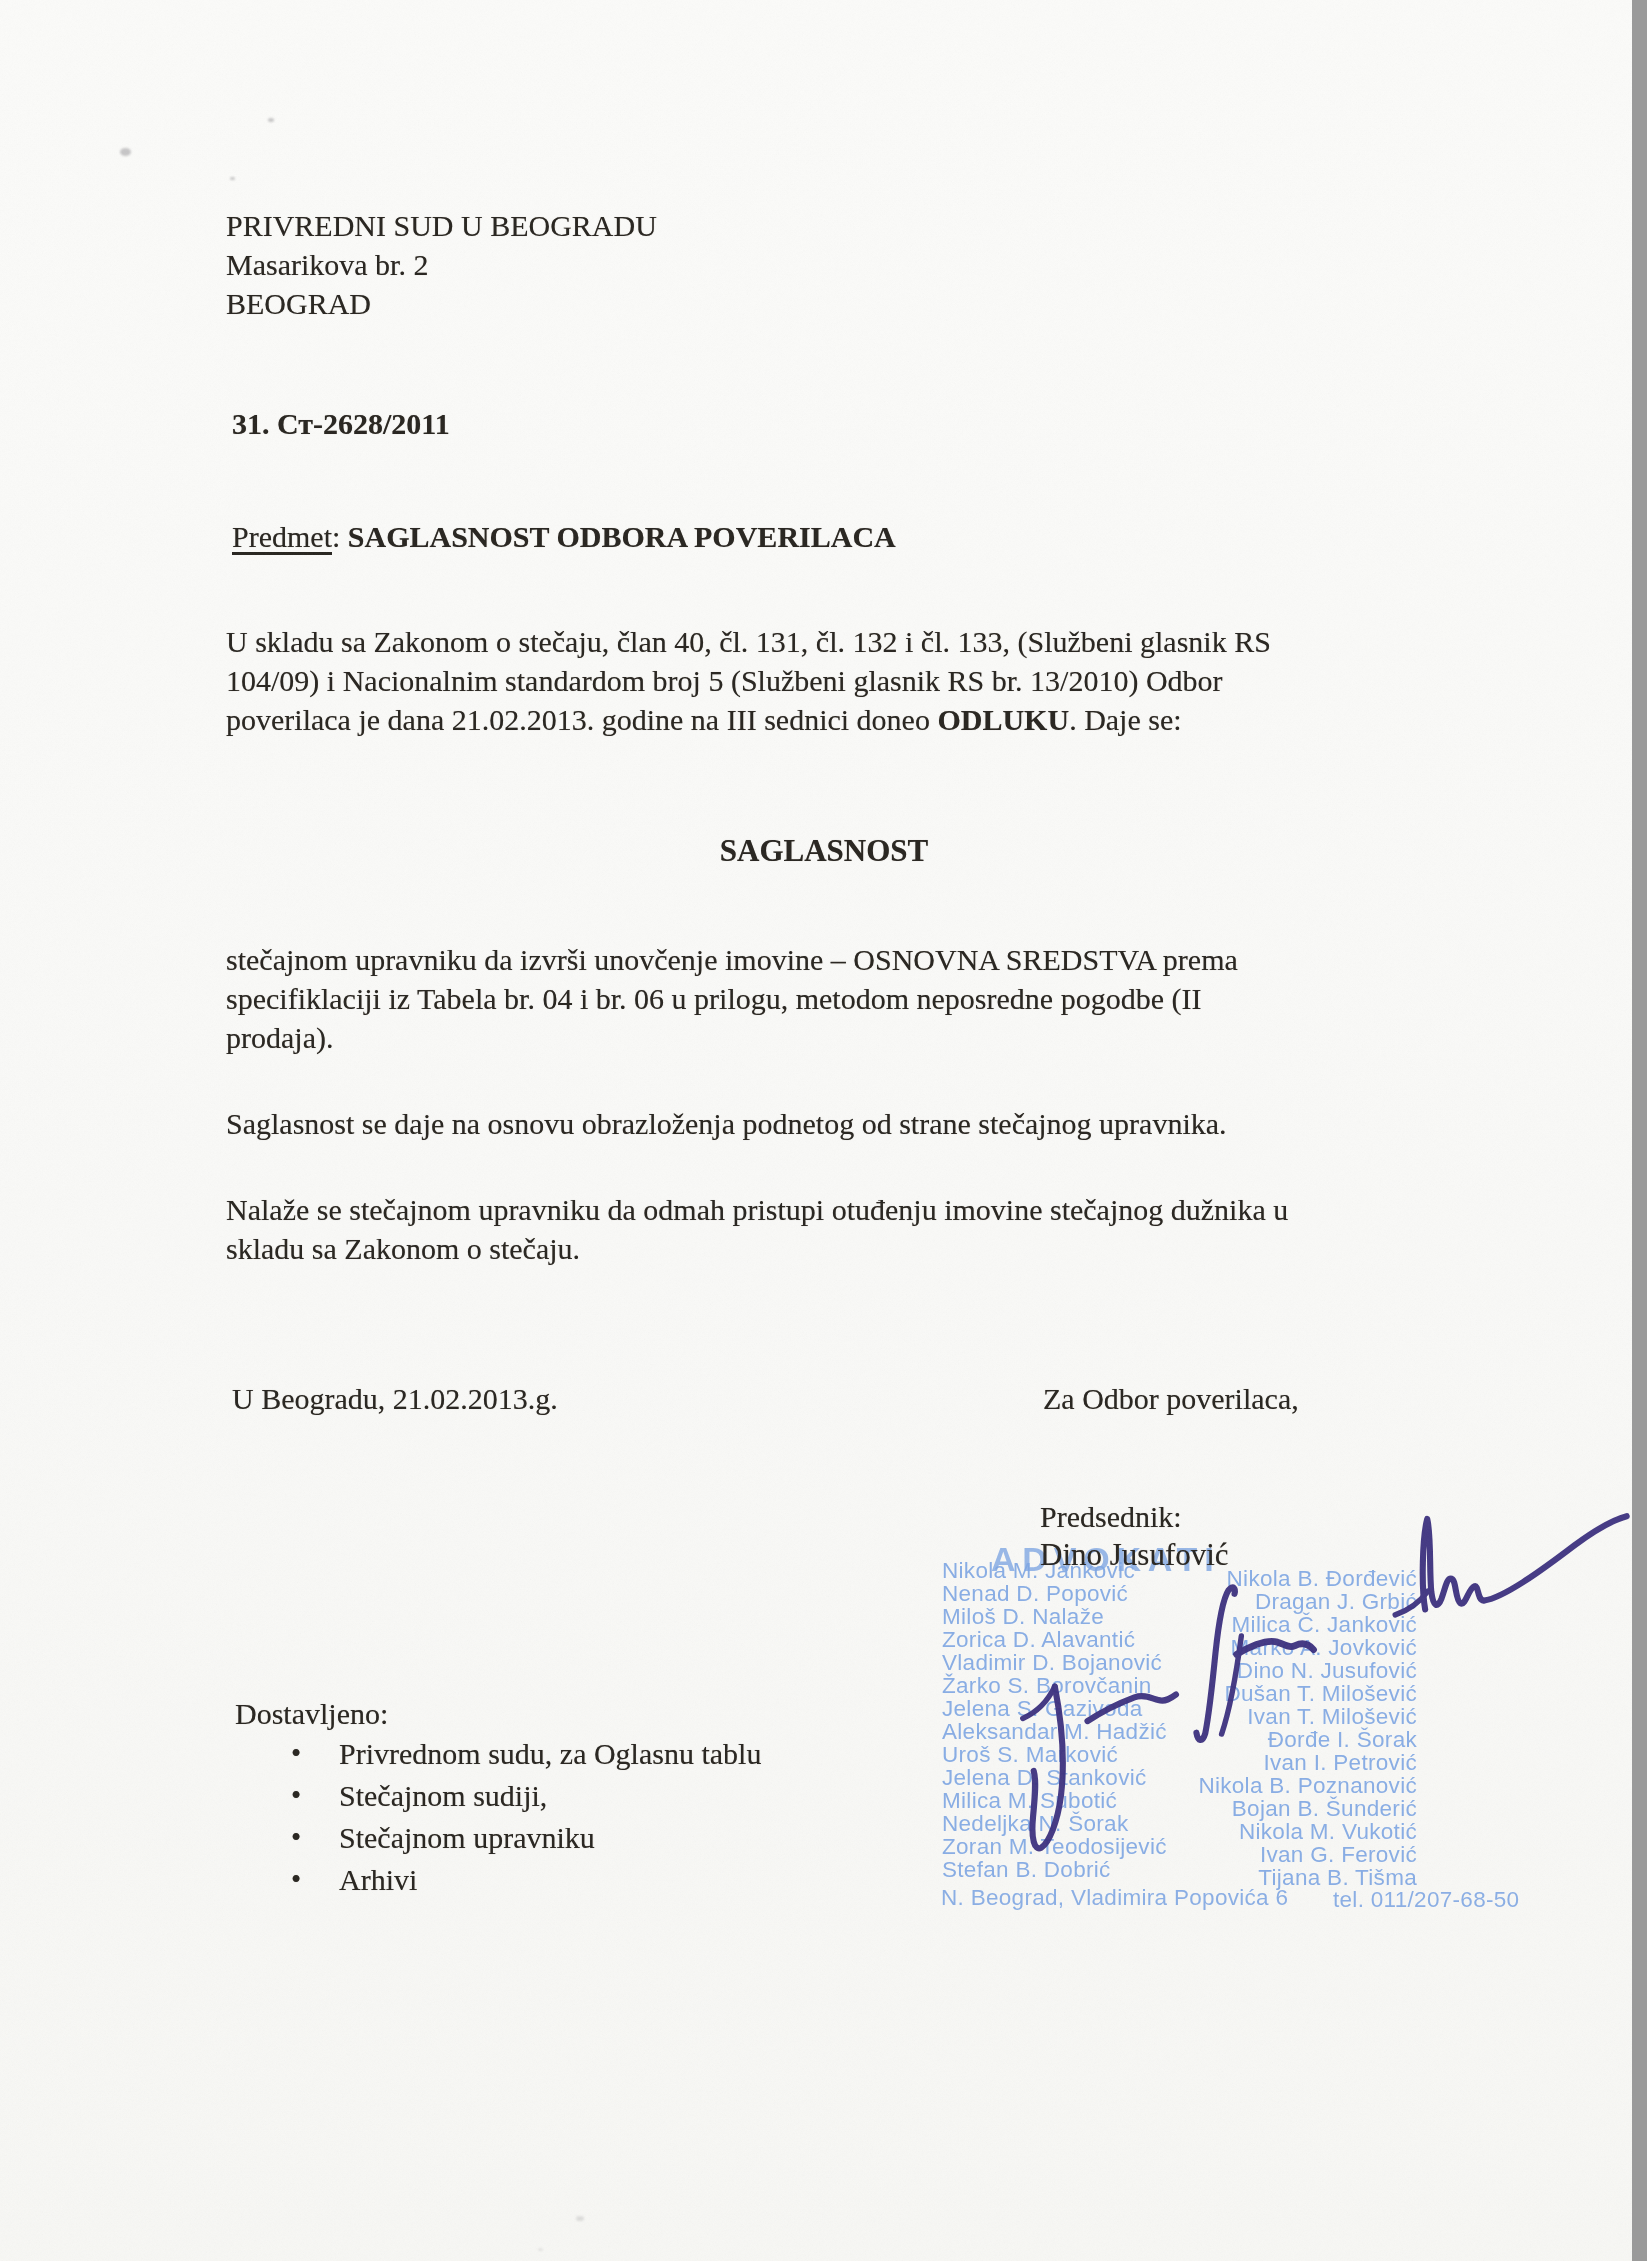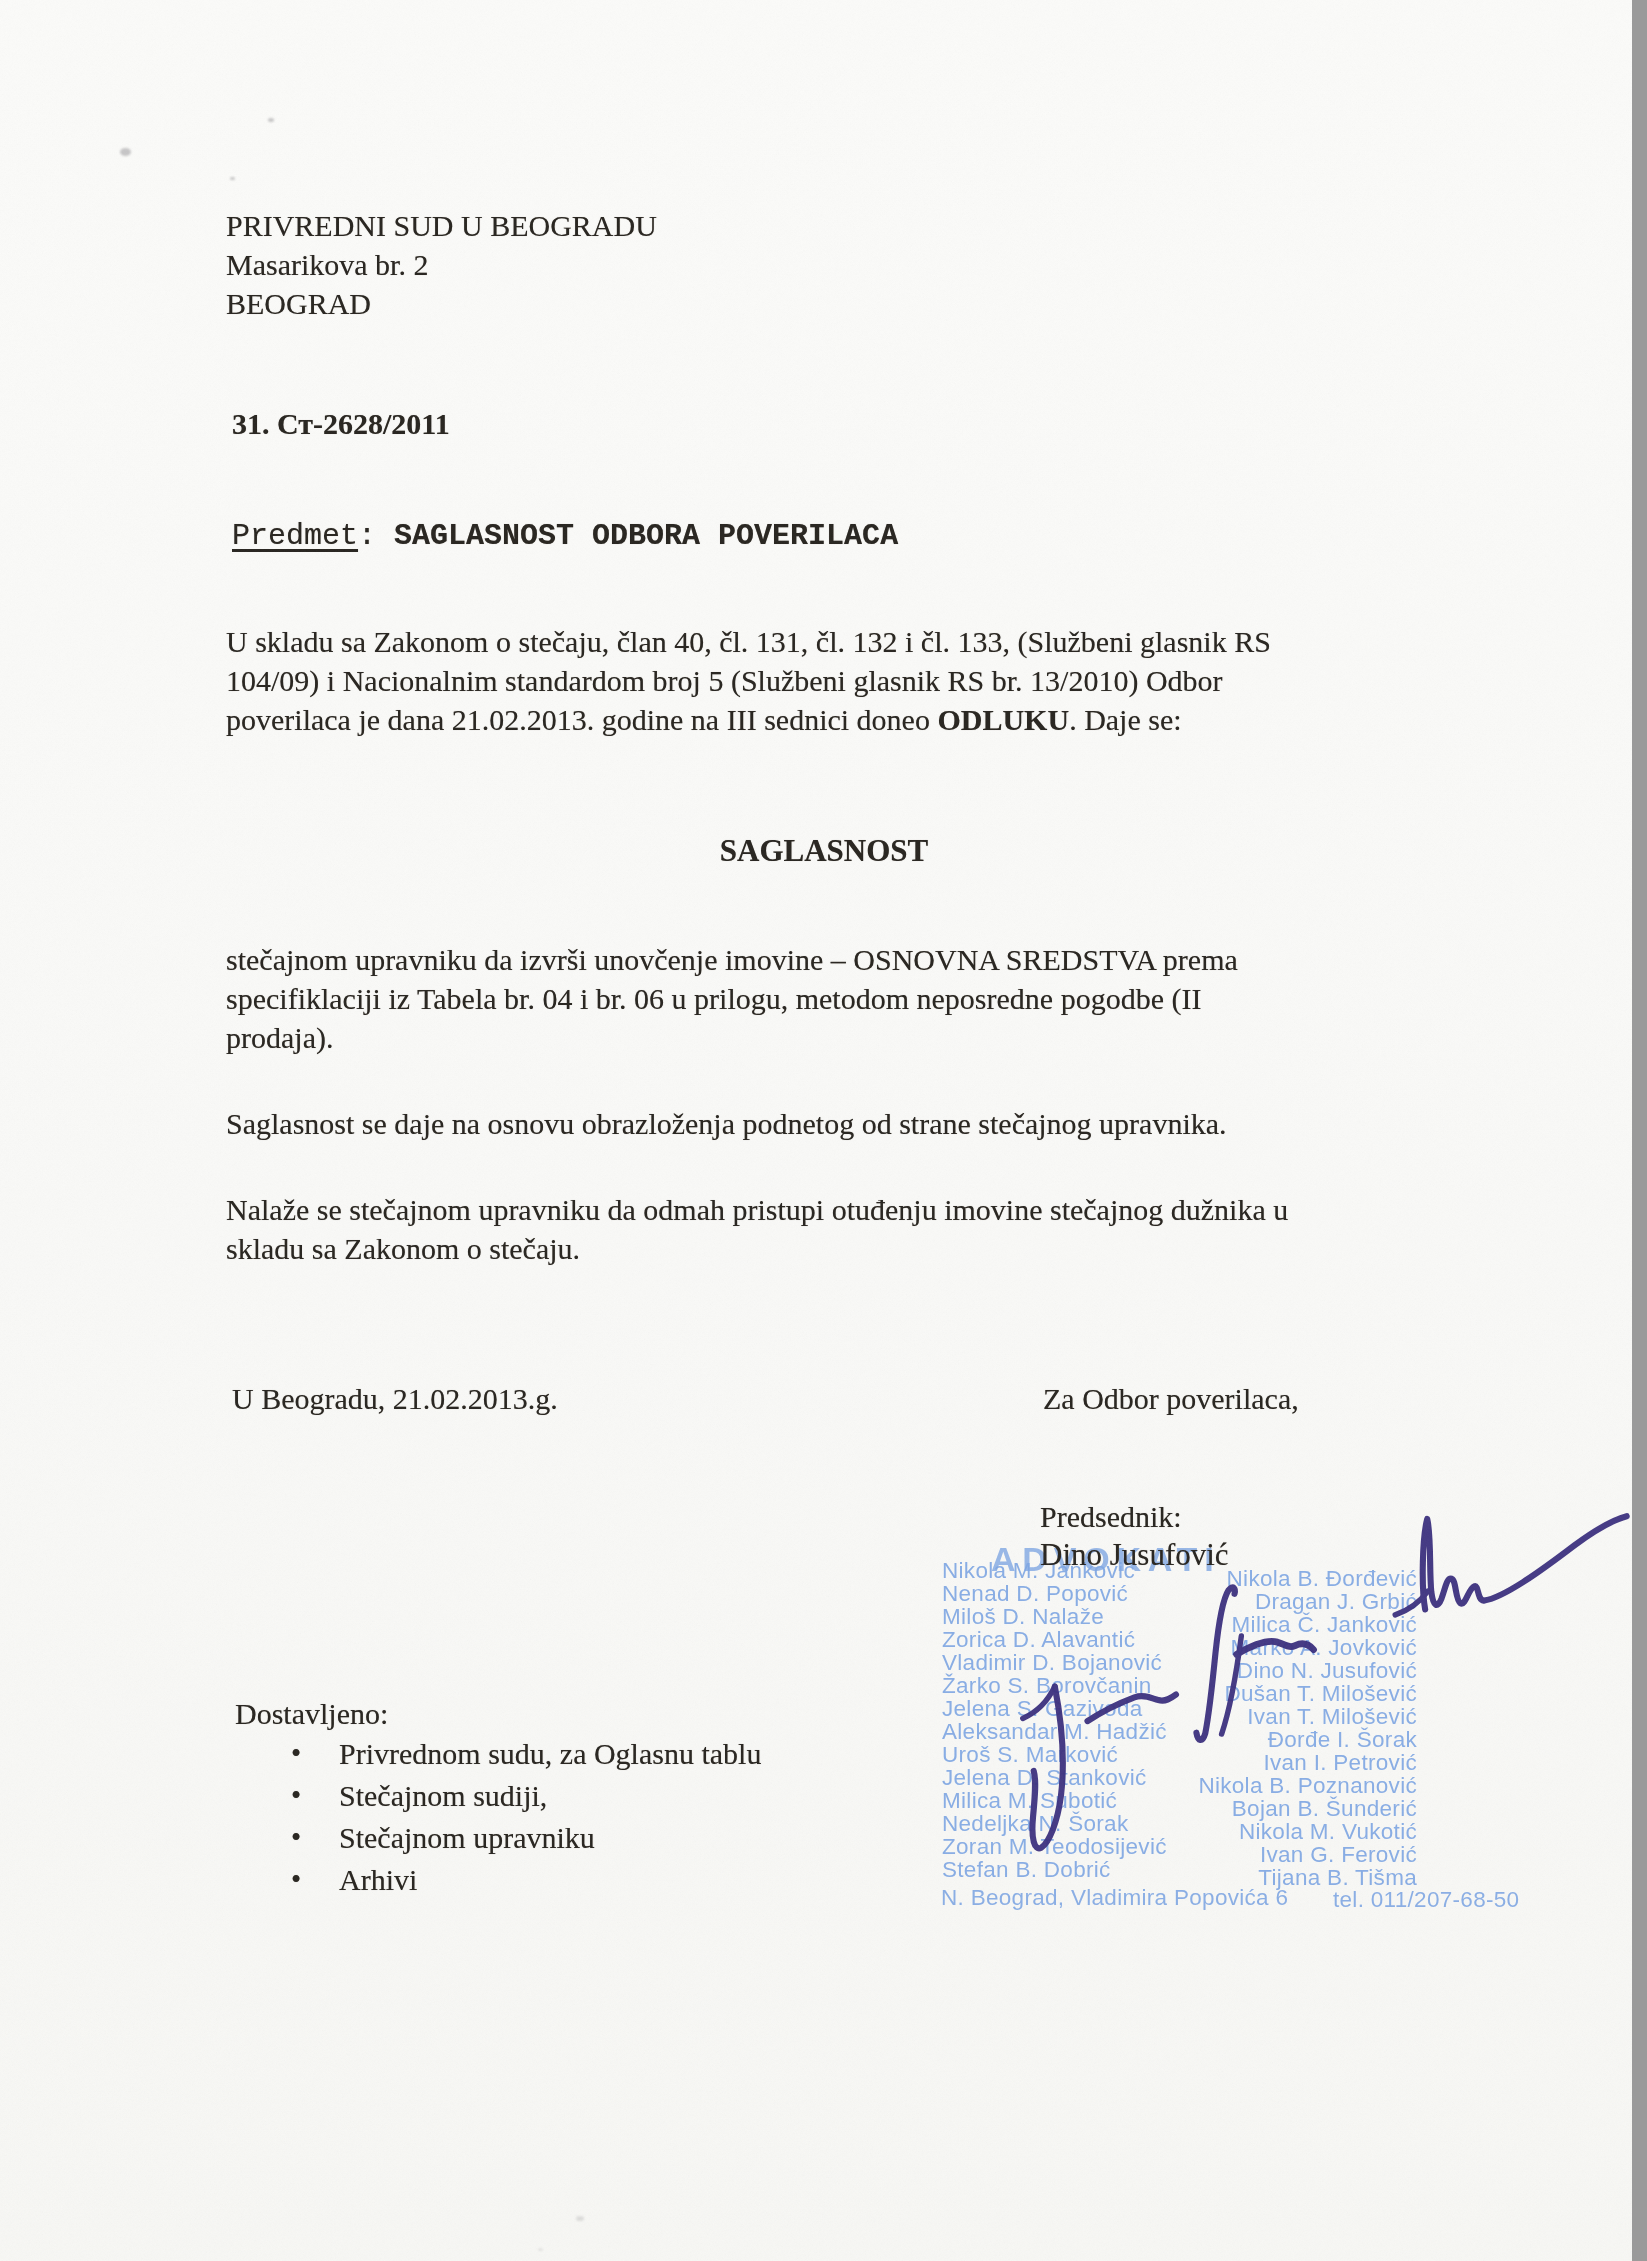--- a/index.html
+++ b/index.html
@@ -37,21 +37,21 @@
 <div class="page">
 
   <div class="abs doc-text z-text" style="left:226px;top:206px;">
     <div>PRIVREDNI SUD U BEOGRADU</div>
     <div>Masarikova br. 2</div>
     <div>BEOGRAD</div>
   </div>
 
   <div class="abs doc-text b z-text" style="left:232px;top:404px;">31. Ст-2628/2011</div>
 
-  <div class="abs doc-text z-text" style="left:232px;top:517px;font-family:Liberation Mono, monospace;">
+  <div class="abs doc-text z-text" style="left:232px;top:517px;">
     <span class="u">Predmet</span><span>: </span><span class="b">SAGLASNOST ODBORA POVERILACA</span>
   </div>
 
   <div class="abs doc-text z-text" style="left:226px;top:622px;">
     <div>U skladu sa Zakonom o stečaju, član 40, čl. 131, čl. 132 i čl. 133, (Službeni glasnik RS</div>
     <div>104/09) i Nacionalnim standardom broj 5 (Službeni glasnik RS br. 13/2010) Odbor</div>
     <div><span>poverilaca je dana 21.02.2013. godine na III sednici doneo </span><span class="b">ODLUKU</span><span>. Daje se:</span></div>
   </div>
 
   <div class="abs doc-text b heading-center z-text" style="left:226px;top:831px;font-size:31px;">SAGLASNOST</div>

